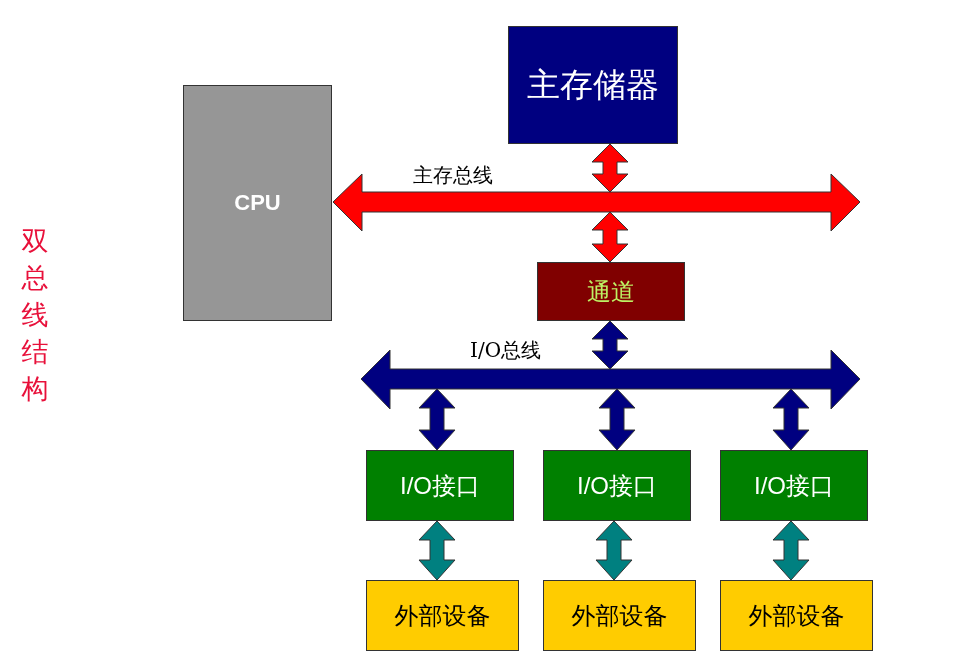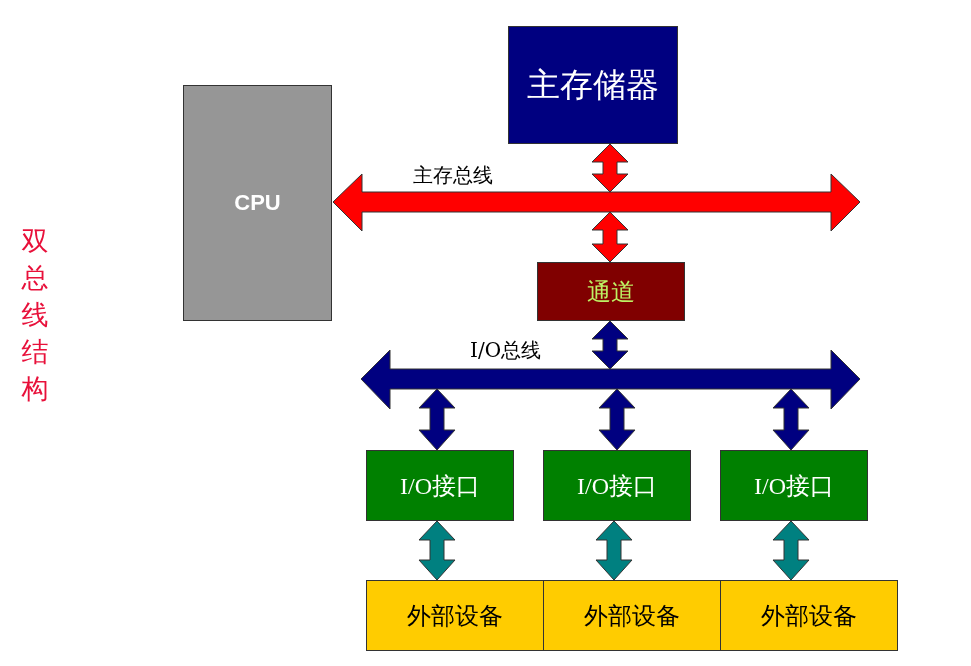--- a/index.html
+++ b/index.html
@@ -4,22 +4,22 @@
 <style>
   html,body{margin:0;padding:0;background:#fff;}
   body{width:971px;height:666px;position:relative;overflow:hidden;font-family:"DejaVu Sans","Liberation Sans",sans-serif;}
   .abs{position:absolute;}
   .side-title{left:15px;top:222px;width:40px;color:#e8103a;font-size:27px;line-height:37px;text-align:center;}
   .side-title span{display:block;}
   .box{position:absolute;display:flex;align-items:center;justify-content:center;box-sizing:border-box;border:1px solid #333;}
   .cpu{left:183px;top:85px;width:149px;height:236px;background:#969696;color:#fff;font-family:"Liberation Sans",sans-serif;font-weight:bold;font-size:22px;}
   .mem{left:508px;top:26px;width:170px;height:118px;background:#000080;color:#fff;font-family:"DejaVu Serif",serif;font-size:33px;}
   .chan{left:537px;top:262px;width:148px;height:59px;background:#800000;color:#bef264;font-family:"DejaVu Serif",serif;font-size:24px;}
-  .ioif{width:148px;height:71px;top:450px;background:#008000;color:#fff;font-family:Liberation Serif, serif;font-size:24px;}
-  .dev{width:178px;height:71px;top:580px;background:#ffcc00;color:#000;font-family:Liberation Sans, sans-serif;font-size:24px;}
+  .ioif{width:148px;height:71px;top:450px;background:#008000;color:#fff;font-family:Liberation Sans, sans-serif;font-size:24px;}
+  .dev{width:153px;height:71px;top:580px;background:#ffcc00;color:#000;font-family:Liberation Sans, sans-serif;font-size:24px;}
   .lbl{position:absolute;color:#000;font-size:20px;font-family:Liberation Mono, monospace;}
   svg#arrows{position:absolute;left:0;top:0;}
 </style>
 </head>
 <body>
 
 <div class="abs side-title">
   <span>双</span>
   <span>总</span>
   <span>线</span>

